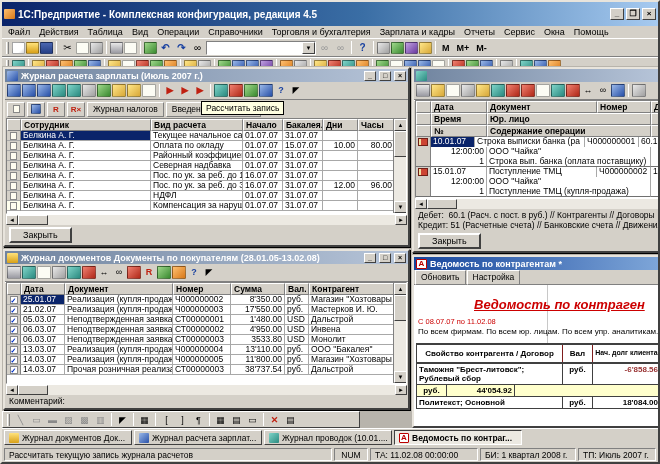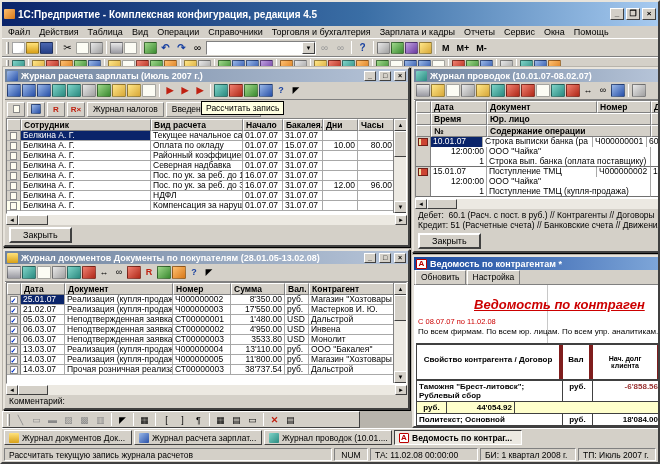--- a/index.html
+++ b/index.html
@@ -99,21 +99,21 @@
   .repbar { height:15px; display:flex; align-items:center; gap:1px; padding:0 1px; border-bottom:1px solid #808080;
             box-shadow:0 1px 0 #fff; flex:0 0 auto; }
   .repbody { flex:1; background:#fff; position:relative; overflow:hidden; font-size:8px; }
   .rep-title { position:absolute; left:60px; top:12px; color:#cc0000; font-weight:bold; font-style:italic;
                font-size:13px; text-decoration:underline; white-space:nowrap; }
   .rep-period { position:absolute; left:4px; top:32px; color:#cc0000; font-size:7.5px; white-space:nowrap; }
   .rep-scope { position:absolute; left:4px; top:42px; color:#000; font-size:8px; white-space:nowrap; }
   .rep-gridline { position:absolute; left:133px; top:0; height:58px; width:1px; background:#c8c8c8; }
   .reptable { position:absolute; left:2px; top:58px; width:246px; border-top:2px solid #404040; border-left:1px solid #404040; }
   .reptable .hrow { display:flex; border-bottom:2px solid #404040; background:#fff; font-weight:bold; }
-  .reptable .hrow > div { padding:10px 2px; border-right:4px solid #7f1d1d; font-size:8px; }
+  .reptable .hrow > div { padding:4px 2px; border-right:1px solid #7f1d1d; font-size:8px; }
   .reptable .rrow { display:flex; border-bottom:1px solid #404040; font-weight:bold; }
   .reptable .rrow > div { padding:1px 2px; border-right:1px solid #404040; font-size:8px; overflow:hidden; }
   .rc1 { width:146px; } .rc2 { width:30px; text-align:center; } .rc3 { width:68px; text-align:right; }
   .hl { background:#ffffcc; }
   .negval { color:#993333; }
 
   
   #dock { position:absolute; left:0; top:345px; width:358px; height:17px; background:#d4d0c8;
           border:1px solid; border-color:#fff #404040 #404040 #fff; display:flex; align-items:center; gap:1px; padding:0 2px; }
   .dico { width:15px; height:13px; display:inline-flex; align-items:center; justify-content:center;
@@ -428,21 +428,20 @@
         <span class="sb">►</span>
       </div>
       <div style="height:20px; display:flex; align-items:center; padding:2px 4px;">
         <button class="btn">Закрыть</button>
       </div>
     </div>
 
     <div class="win" style="left:410px; top:1px; width:252px; height:186px;">
       <div class="wtitle inactive">
         <span class="wicon c-teal"></span>
-        <span class="cap">Журнал проводок (10.01.07-08.02.07)</span>
       </div>
       <div class="wtools">
         <span class="ico sm ci c-print"></span>
         <span class="ico sm ci c-yellow"></span>
         <span class="ico sm ci c-white"></span>
         <span class="ico sm ci c-gray"></span>
         <span class="ico sm ci c-yellow"></span>
         <span class="ico sm ci c-teal"></span>
         <span class="ico sm ci c-red"></span>
         <span class="ico sm ci c-red"></span>
@@ -473,21 +472,21 @@
           <div style="width:15px;"></div>
           <div style="width:56px;">№</div>
           <div style="width:164px;">Содержание операции</div>
           <div style="width:40px;"></div>
         </div>
         <div>
           <div class="prow">
             <div class="icell" style="width:15px;">
                 <span class="mini-book"></span>
               </div>
-            <div class="sel" style="width:52px;">10.01.07</div>
+            <div class="sel" style="width:44px;">10.01.07</div>
             <div style="width:110px;">Строка выписки банка (ра</div>
             <div style="width:54px;">Ч000000001</div>
             <div style="width:40px;">60.1</div>
           </div>
           <div class="prow">
             <div class="icell" style="width:15px;"></div>
             <div class="num" style="width:56px;">12:00:00</div>
             <div style="width:164px;">ООО "Чайка"</div>
             <div style="width:40px;"></div>
           </div>

